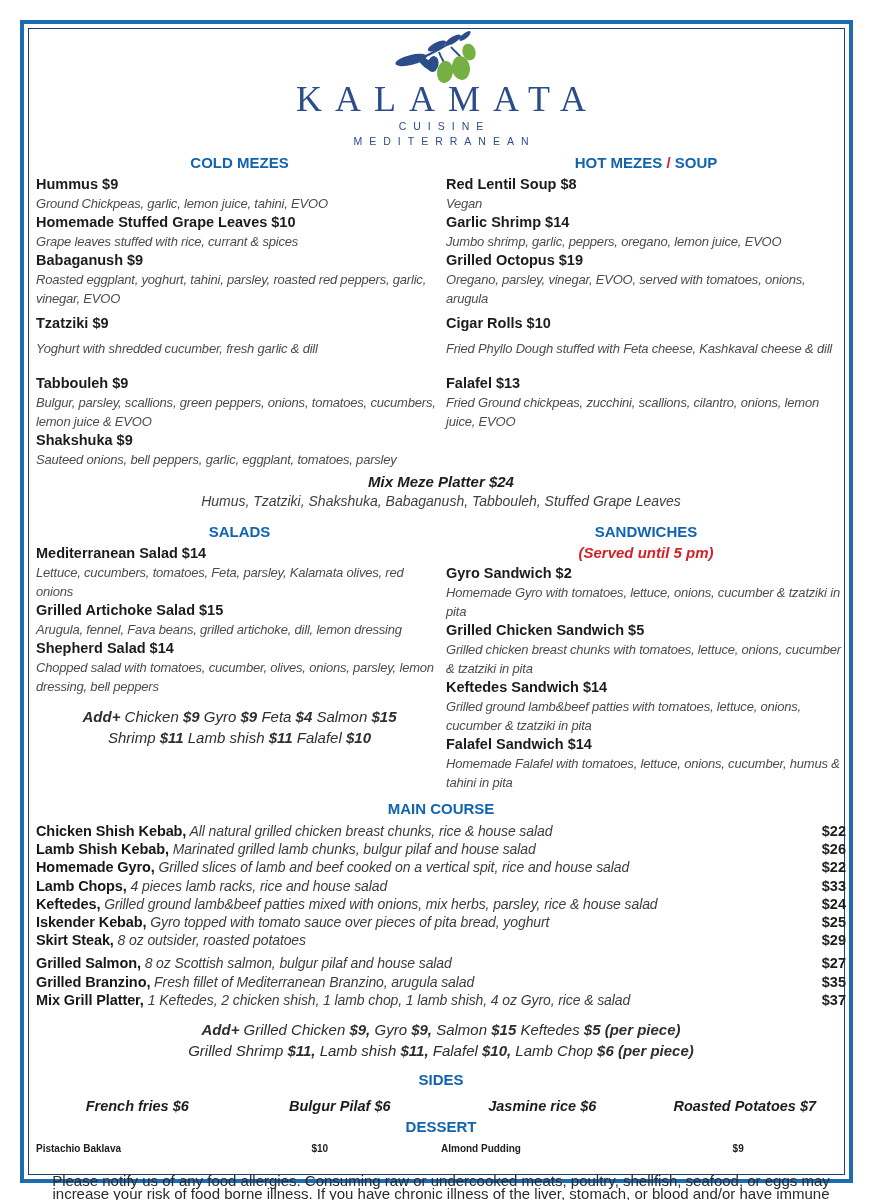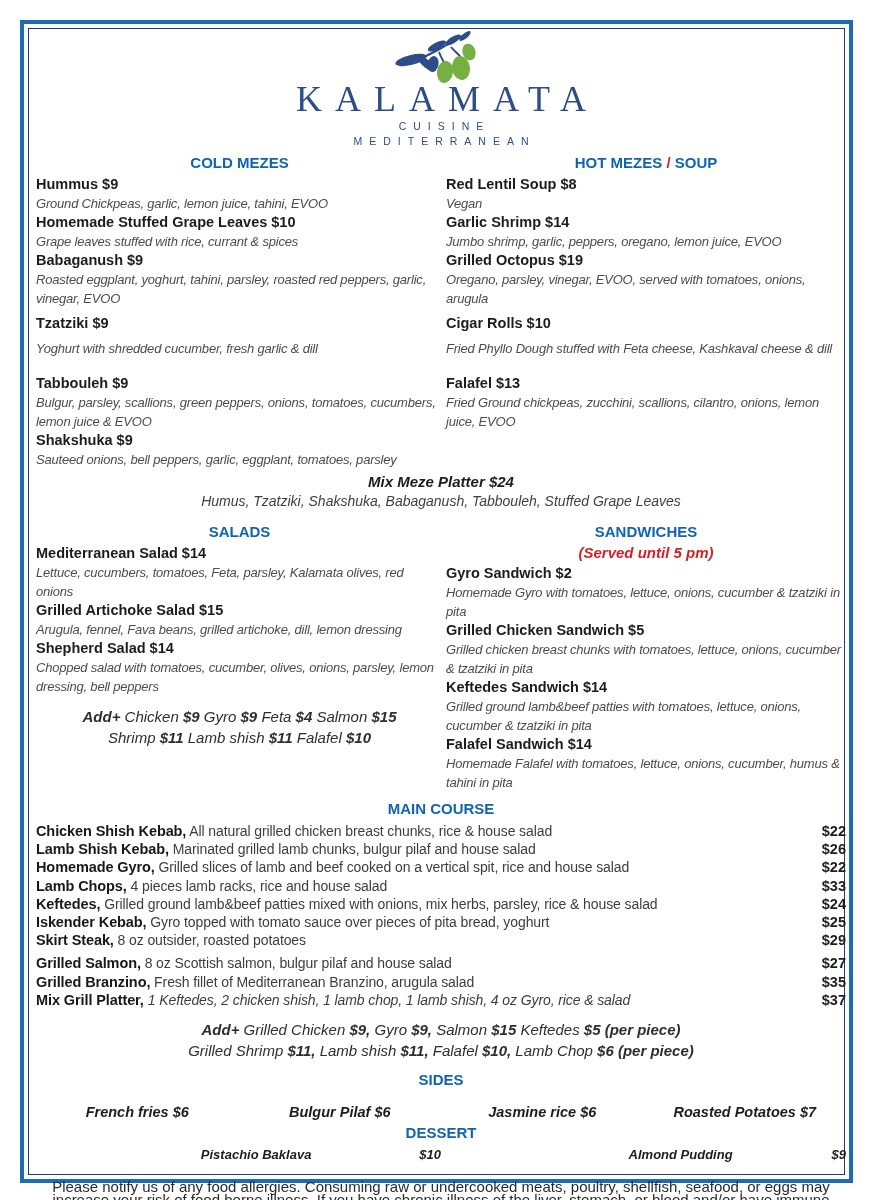--- a/index.html
+++ b/index.html
@@ -54,33 +54,33 @@
 
   .add-block { text-align:center; font-size:15px; line-height:21px; margin-top:10px; }
   .add-block .i { color:#2e2e2e; }
 
   
   .mc { margin-top:8px; }
   .mc-list { margin-top:4px; }
   .mc-row { display:flex; line-height:18.2px; }
   .mc-text { flex:1; font-size:14.5px; letter-spacing:-0.1px; }
   .mc-name { font-weight:bold; color:#181818; }
-  .mc-desc, .mc-text .i { color:#3d3d3d; font-size:14px; }
+  .mc-desc, .mc-text .i { font-style:italic; color:#3d3d3d; font-size:14px; }
   .mc-price { width:42px; text-align:right; font-weight:bold; font-size:14.5px; }
   .mc-row:nth-child(8) { margin-top:5px;justify-content:flex-end; }
 
   .add-main { margin-top:10px; }
 
   
   .sides-head { margin-top:10px; }
-  .sides-row { display:grid; grid-template-columns:1fr 1fr 1fr 1fr; margin-top:14px; }
+  .sides-row { display:grid; grid-template-columns:1fr 1fr 1fr 1fr; margin-top:8px; }
   .side-item { text-align:center; font-size:14.5px; font-weight:bold; font-style:italic; line-height:19px; }
   .dessert-head { margin-top:2px; }
   .dessert-row { display:grid; grid-template-columns:34% 16% 36% 14%; margin-top:3px; }
-  .dessert-cell { text-align:right; font-size:13px; font-weight:bold; line-height:19px;font-style:italic; }
+  .dessert-cell { text-align:left; font-size:10px; font-weight:bold; line-height:19px; }
 
   
   .fineprint-wrap { margin-top:16px; text-align:center; }
   .fineprint { font-size:15px; line-height:13px; color:#2b2b2b; }
 </style>
 </head>
 <body>
 
 <div class="page">
   <div class="border-outer"></div>

